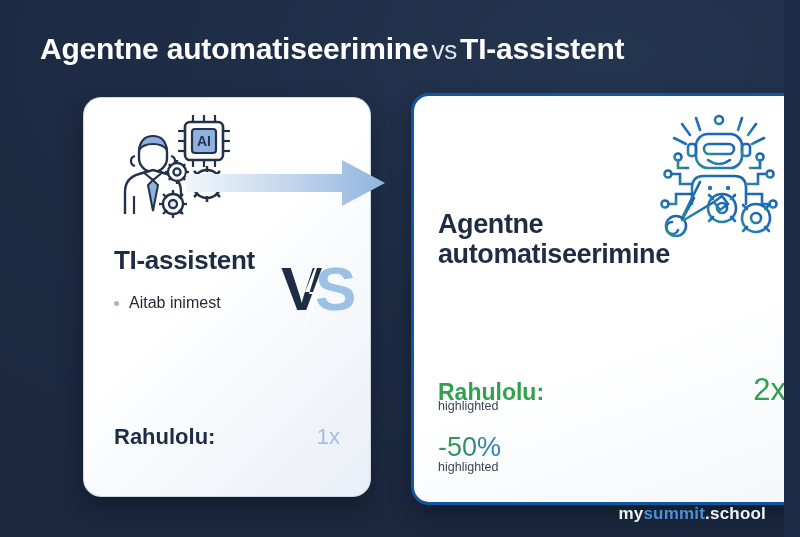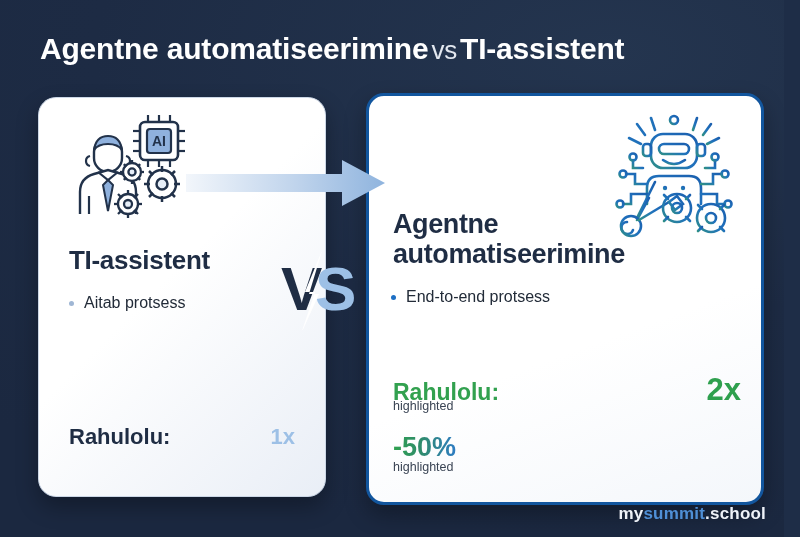--- a/index.html
+++ b/index.html
@@ -40,20 +40,21 @@
     font-size: 26px;
     padding: 0 3px;
   }
 
   
   .card {
     position: absolute;
     border-radius: 18px;
     box-sizing: border-box;
     box-shadow: 0 10px 22px rgba(0,0,0,0.30);
+    margin-left: 45px;
   }
   .card-left {
     left: 38px;
     top: 97px;
     width: 288px;
     height: 400px;
     background: linear-gradient(135deg, #ffffff 0%, #ffffff 45%, #e9eef6 100%);
     border: 1px solid #ccd7e6;
   }
   .card-right {
@@ -141,21 +142,21 @@
   .metric-row {
     position: absolute;
     display: flex;
     align-items: baseline;
     justify-content: space-between;
   }
   .metric-label {
     font-weight: bold;
   }
   .metric-value {
-    font-weight: bold;
+    font-weight: normal;
   }
   .metric-sub {
     position: absolute;
     font-size: 12.5px;
     color: #3a4454;
   }
 
   
   .metric-left {
     left: 30px;
@@ -313,21 +314,21 @@
             <line x1="72" y1="82" x2="68" y2="86"></line>
               <line x1="56" y1="98" x2="52" y2="102"></line>
           </g>
         </g>
       </svg>
     </div>
 
     <div class="card-title">TI-assistent</div>
 
     <ul class="bullets">
-      <li>Aitab protsess</li>
+      <li>Aitab inimest</li>
     </ul>
 
     <div class="metric-row metric-left">
       <span class="metric-label">Rahulolu:</span>
       <span class="metric-value">1x</span>
     </div>
   </div>
 
   <div class="card card-right">
 
@@ -410,21 +411,20 @@
             <line x1="121" y1="97" x2="117" y2="101"></line>
               <line x1="99" y1="119" x2="95" y2="123"></line>
           </g>
         </g>
       </svg>
     </div>
 
     <div class="card-title">Agentne automatiseerimine</div>
 
     <ul class="bullets">
-      <li>End-to-end protsess</li>
     </ul>
 
     <div class="metric-row metric-r1">
       <span class="metric-label">Rahulolu:</span>
       <span class="metric-value">2x</span>
     </div>
     <div class="metric-sub sub-r1">highlighted</div>
 
     <div class="metric-row metric-r2">
       <span class="metric-value">-50%</span>

